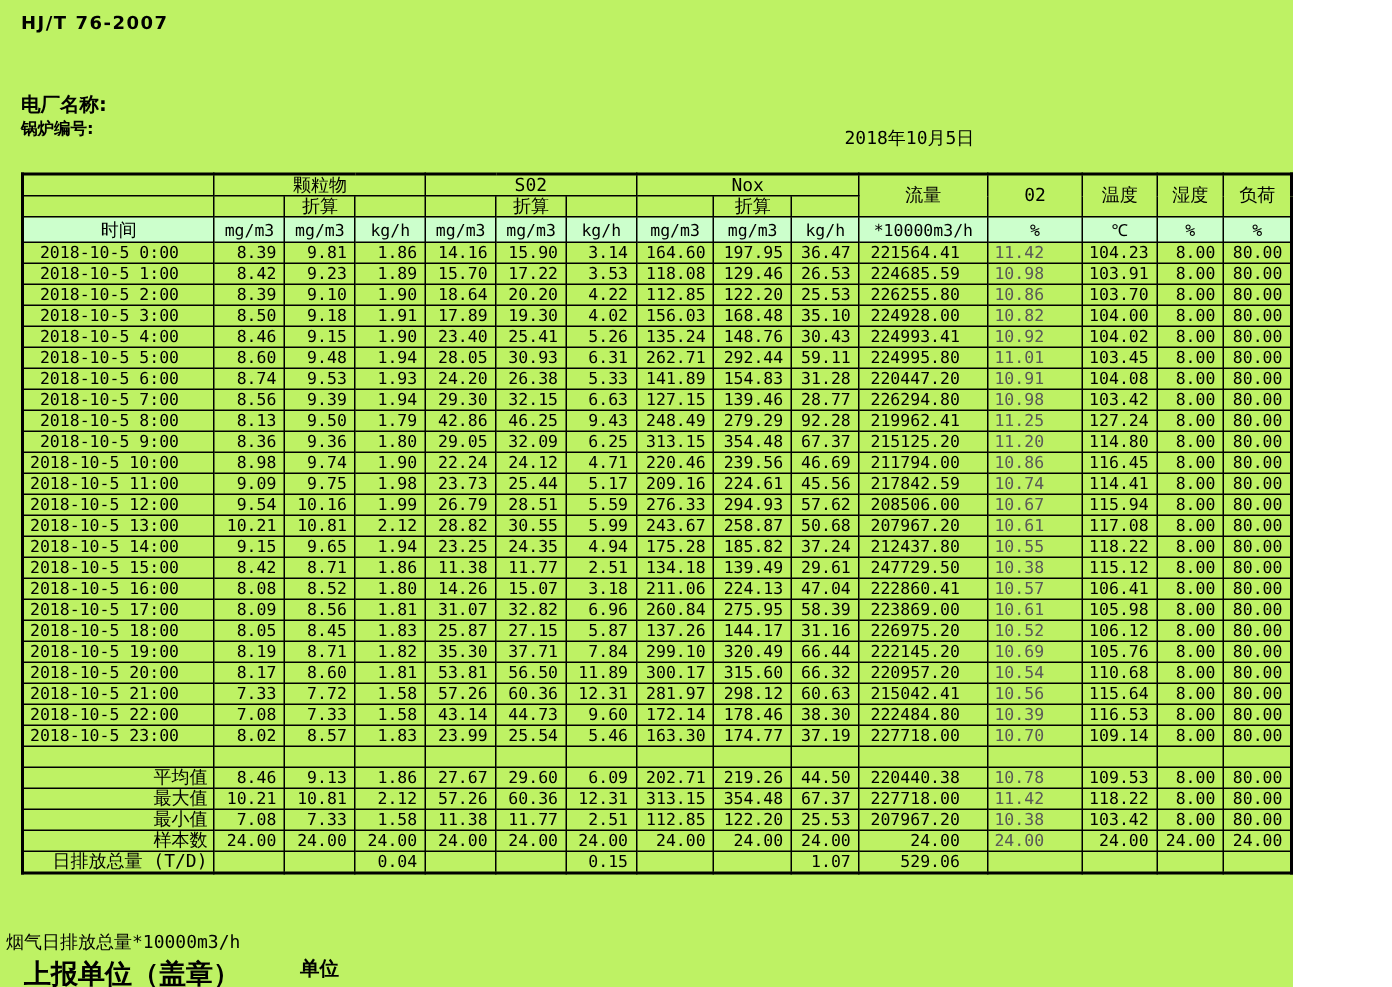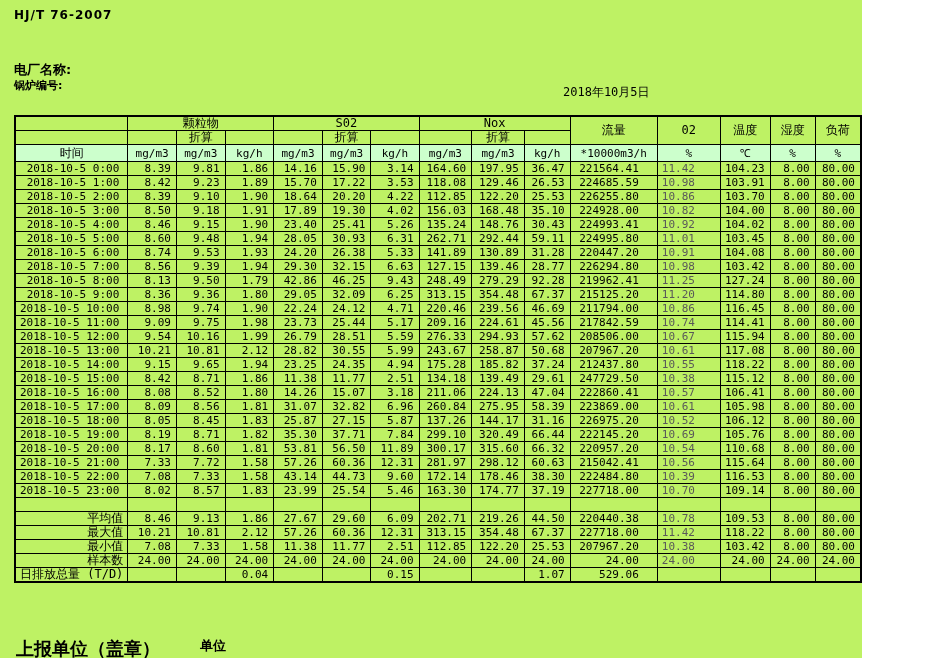--- a/index.html
+++ b/index.html
@@ -12,21 +12,21 @@
   .meta1{position:absolute;left:14px;top:61px;font-weight:bold;font-size:13px;font-family:"DejaVu Sans",sans-serif;}
   .meta2{position:absolute;left:14px;top:78px;font-weight:bold;font-size:11px;font-family:"DejaVu Sans",sans-serif;}
   .date{position:absolute;left:563px;top:84px;font-size:12px;}
   table.report{position:absolute;left:14px;top:115px;border-collapse:collapse;
                table-layout:fixed;border:2px solid #000;}
   td{border:1px solid #000;font-size:11px;height:13px;line-height:13px;
      padding:0 4px;white-space:nowrap;overflow:visible;}
   tr.h1 td,tr.h2 td{height:12px;text-align:center;font-size:12px;}
   tr.units td{height:16px;text-align:center;background:#ccffcc;}
   td.cjk{font-size:12px;}
-  td.time{text-align:right;padding-right:8px;}
+  td.time{text-align:right;padding-right:23px;}
   td.num{text-align:right;padding-right:5px;}
   td.flow{padding-right:18px;}
   td.o2{color:#595959;padding-right:25px;}
   td.slabel{position:relative;}
   td.slabel span{position:absolute;right:4px;top:0;white-space:nowrap;font-size:12px;}
   .footnote{position:absolute;left:4px;top:620px;font-size:12px;}
   .report-unit{position:absolute;left:4px;top:637px;font-weight:bold;font-size:18px;font-family:"DejaVu Sans",sans-serif;margin-left:12px;}
   .unit-label{position:absolute;left:200px;top:637px;font-weight:bold;font-size:13px;font-family:"DejaVu Sans",sans-serif;}
 </style>
 </head>
@@ -204,21 +204,21 @@
         </tr>
         <tr>
           <td class="time">2018-10-5 6:00</td>
           <td class="num">8.74</td>
           <td class="num">9.53</td>
           <td class="num">1.93</td>
           <td class="num">24.20</td>
           <td class="num">26.38</td>
           <td class="num">5.33</td>
           <td class="num">141.89</td>
-          <td class="num">130.89</td>
+          <td class="num">154.83</td>
           <td class="num">31.28</td>
           <td class="num flow">220447.20</td>
           <td class="num o2" style="color: rgb(89, 89, 89);">10.91</td>
           <td class="num">104.08</td>
           <td class="num">8.00</td>
           <td class="num">80.00</td>
         </tr>
         <tr>
           <td class="time">2018-10-5 7:00</td>
           <td class="num">8.56</td>
@@ -616,16 +616,17 @@
           <td class="num">1.07</td>
           <td class="num flow">529.06</td>
           <td class="num o2" style="color: rgb(89, 89, 89);"></td>
           <td class="num"></td>
           <td class="num"></td>
           <td class="num"></td>
         </tr>
       </tbody>
   </table>
 
+  <div class="footnote">烟气日排放总量*10000m3/h</div>
   <div class="report-unit">上报单位（盖章）</div>
   <div class="unit-label">单位</div>
 
 </div>
 
 </body></html>

